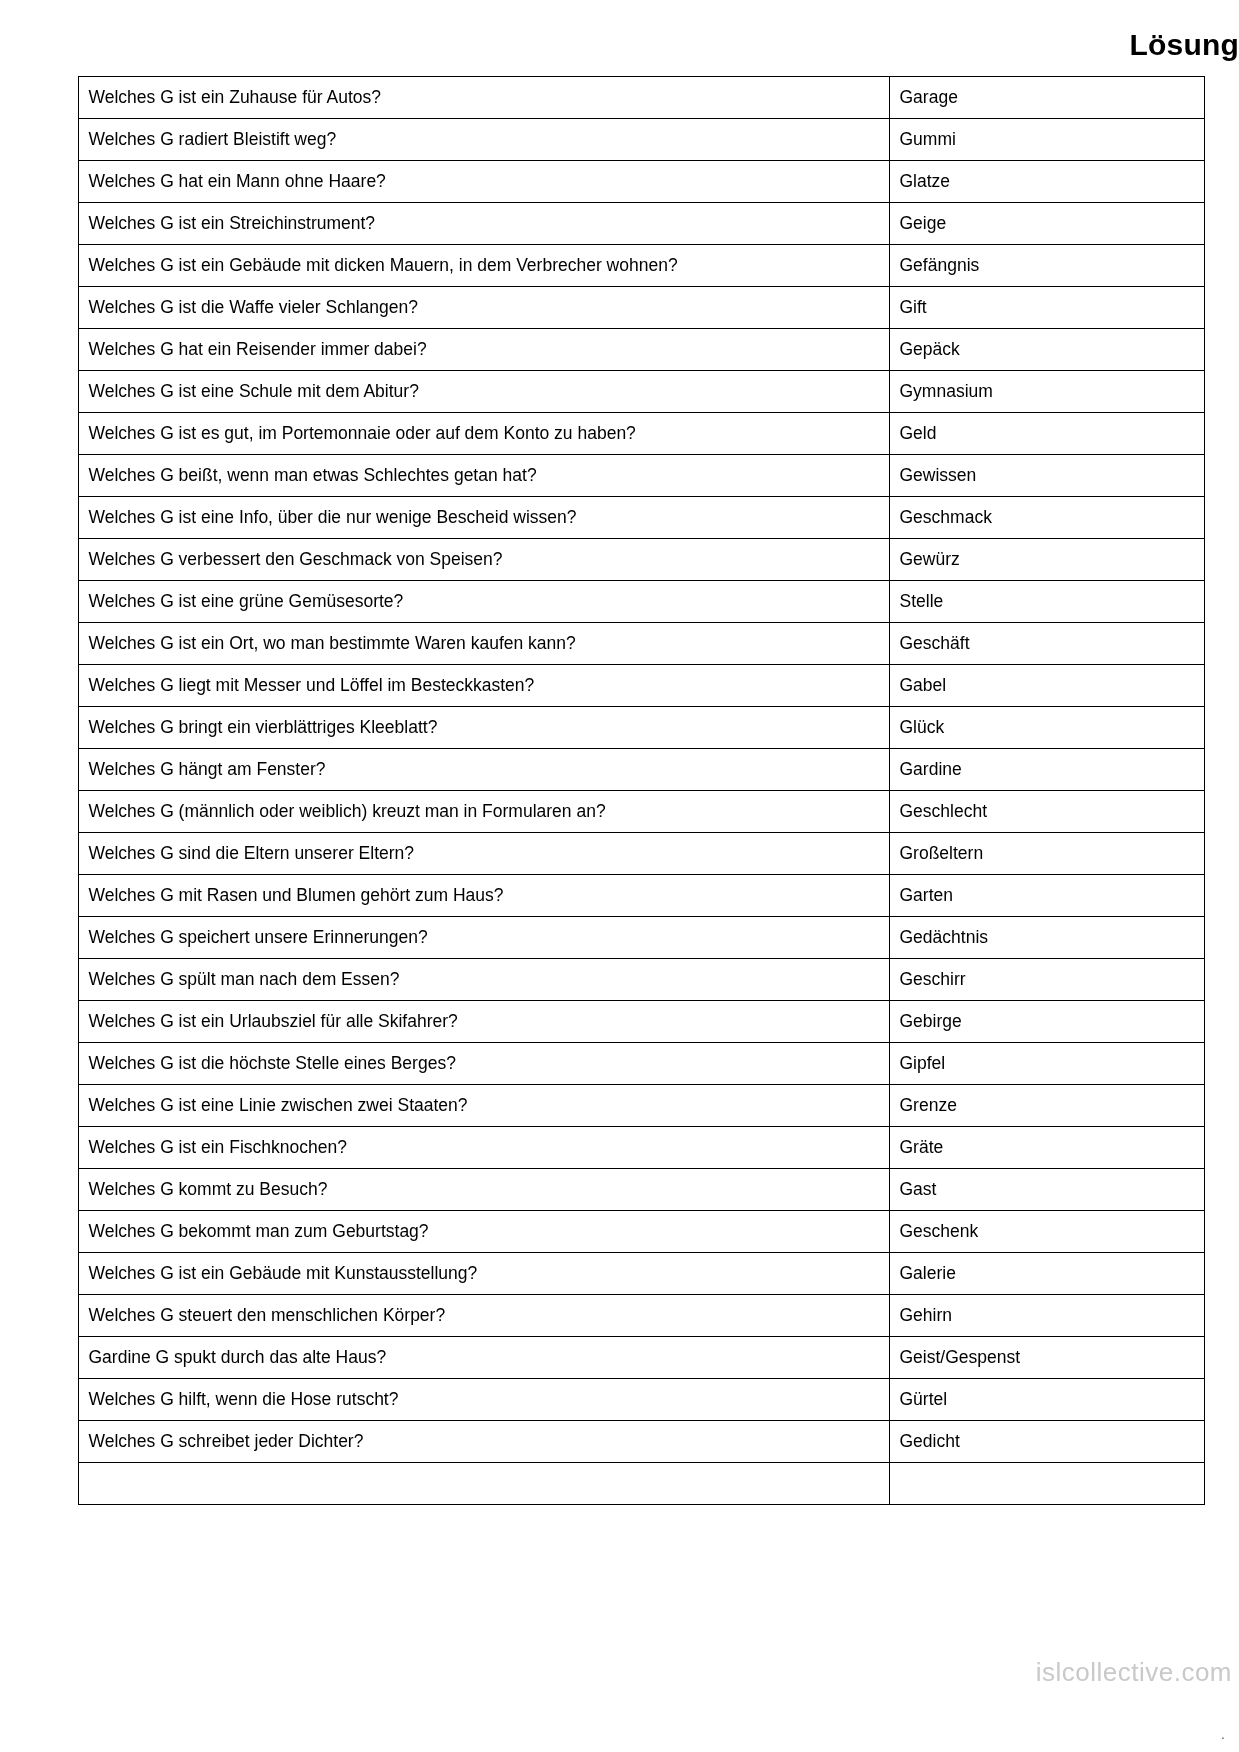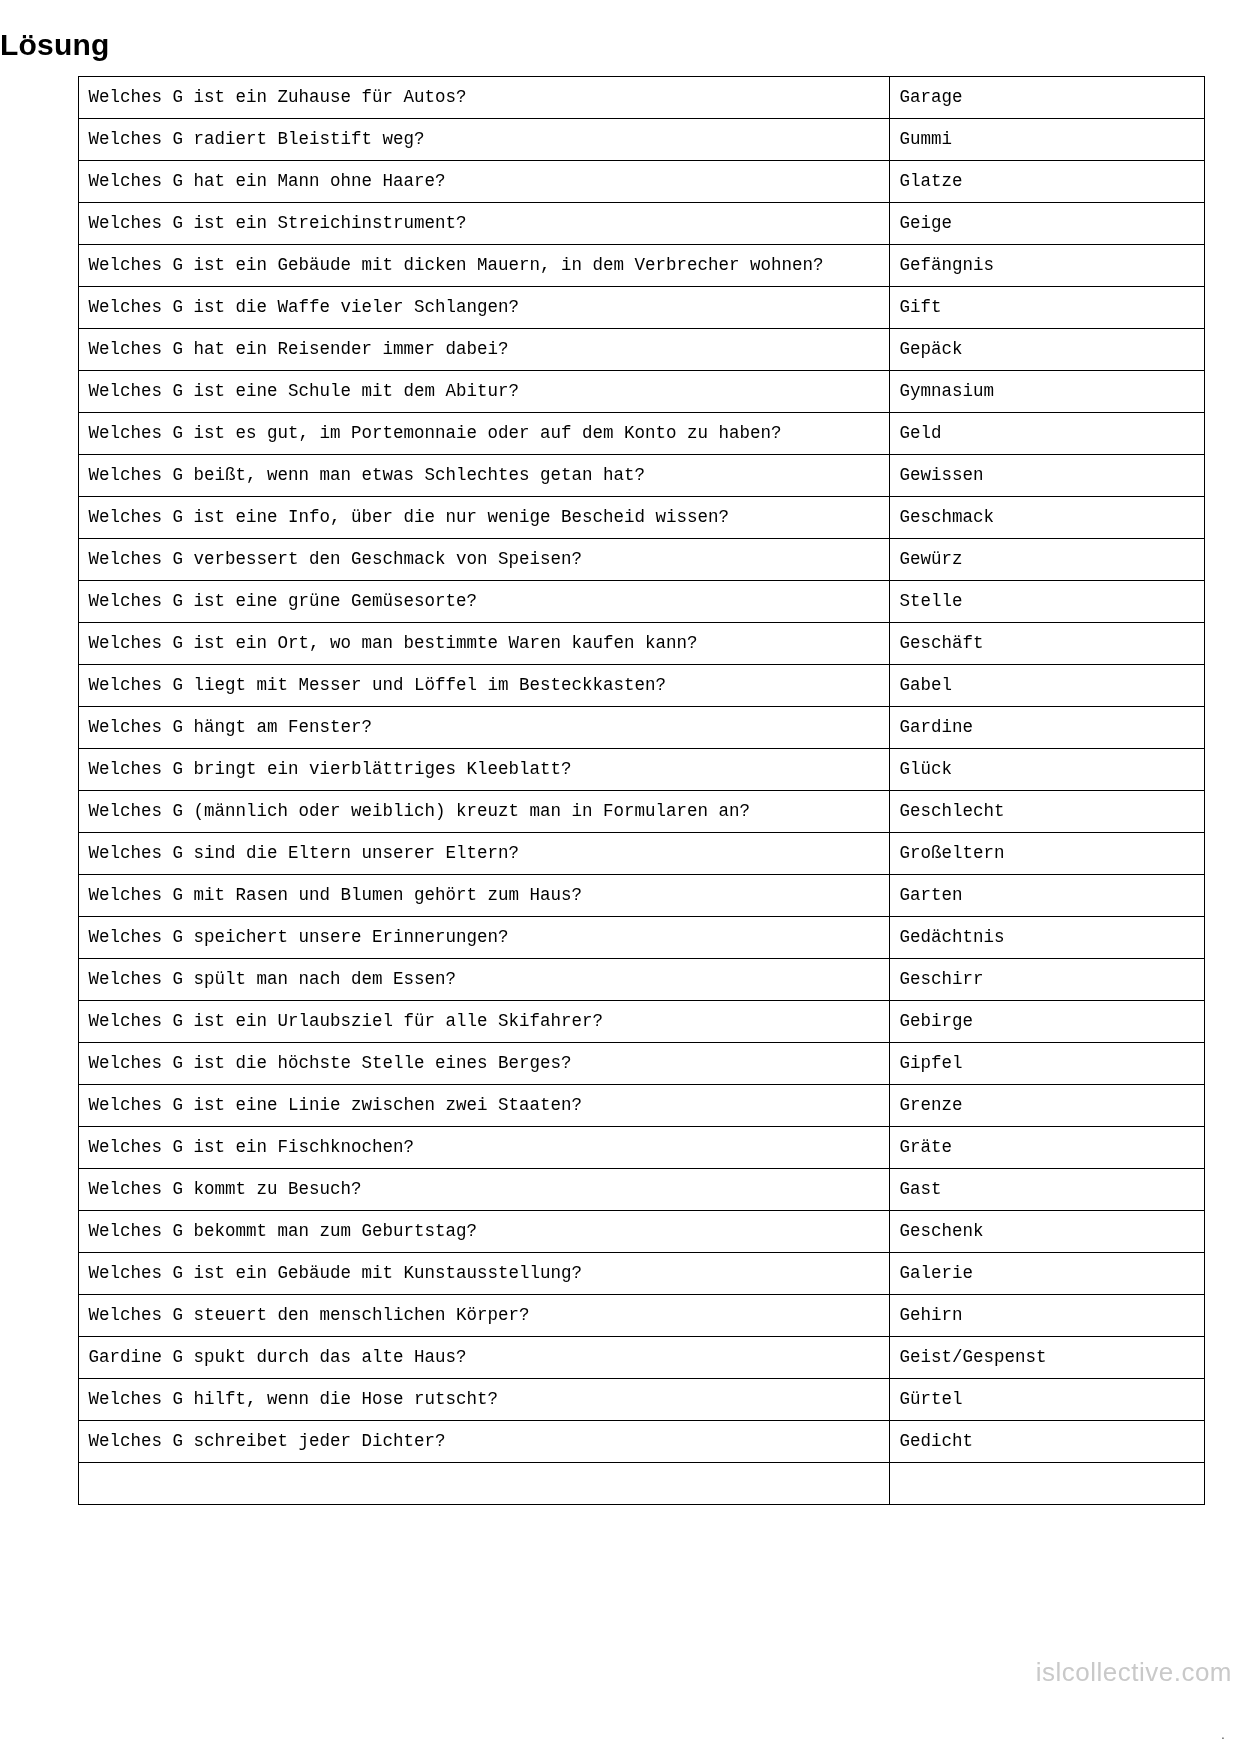--- a/index.html
+++ b/index.html
@@ -16,30 +16,29 @@
     overflow: hidden;
   }
   .page {
     position: absolute;
     left: 0; top: 0;
     width: 1239px;
     height: 1752px;
     background: #ffffff;
   }
   .title {
-    text-align: left;
+    text-align: right;
     font-size: 30px;
     font-weight: bold;
     margin: 28px 0 14px 0;
     letter-spacing: 0.2px;
   }
   .table-wrap {
     margin: 12px auto;
     width: 1084px;
-    font-family: Liberation Mono, monospace;
   }
   table.qa {
     border-collapse: collapse;
     width: 100%;
     table-layout: fixed;
   }
   table.qa td {
     border: 1.5px solid #000000;
     font-size: 17.5px;
     padding: 7px 10px 8px 10px;
@@ -137,26 +136,26 @@
           </tr>
           <tr>
             <td class="q">Welches G ist ein Ort, wo man bestimmte Waren kaufen kann?</td>
             <td class="a">Geschäft</td>
           </tr>
           <tr>
             <td class="q">Welches G liegt mit Messer und Löffel im Besteckkasten?</td>
             <td class="a">Gabel</td>
           </tr>
           <tr>
+            <td class="q">Welches G bringt ein vierblättriges Kleeblatt?</td>
+            <td class="a">Glück</td>
+          </tr>
+          <tr>
             <td class="q">Welches G hängt am Fenster?</td>
             <td class="a">Gardine</td>
-          </tr>
-          <tr>
-            <td class="q">Welches G bringt ein vierblättriges Kleeblatt?</td>
-            <td class="a">Glück</td>
           </tr>
           <tr>
             <td class="q">Welches G (männlich oder weiblich) kreuzt man in Formularen an?</td>
             <td class="a">Geschlecht</td>
           </tr>
           <tr>
             <td class="q">Welches G sind die Eltern unserer Eltern?</td>
             <td class="a">Großeltern</td>
           </tr>
           <tr>

